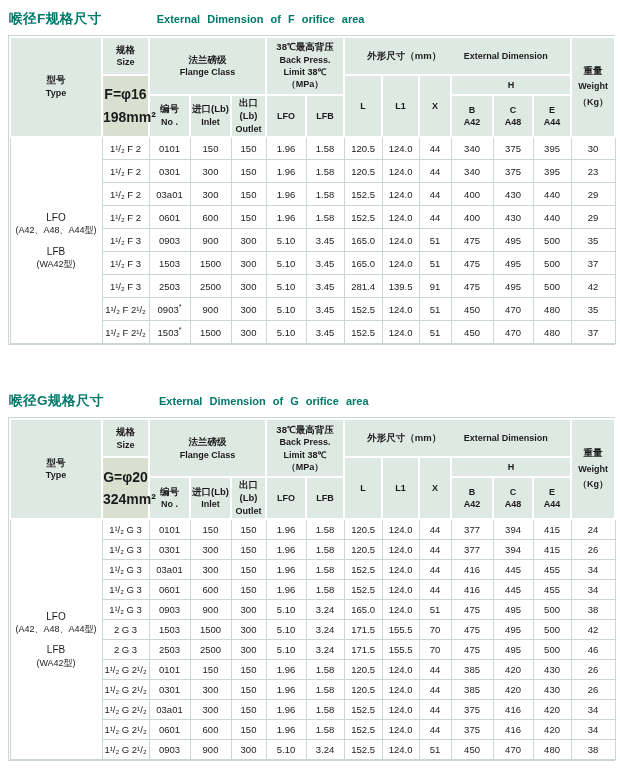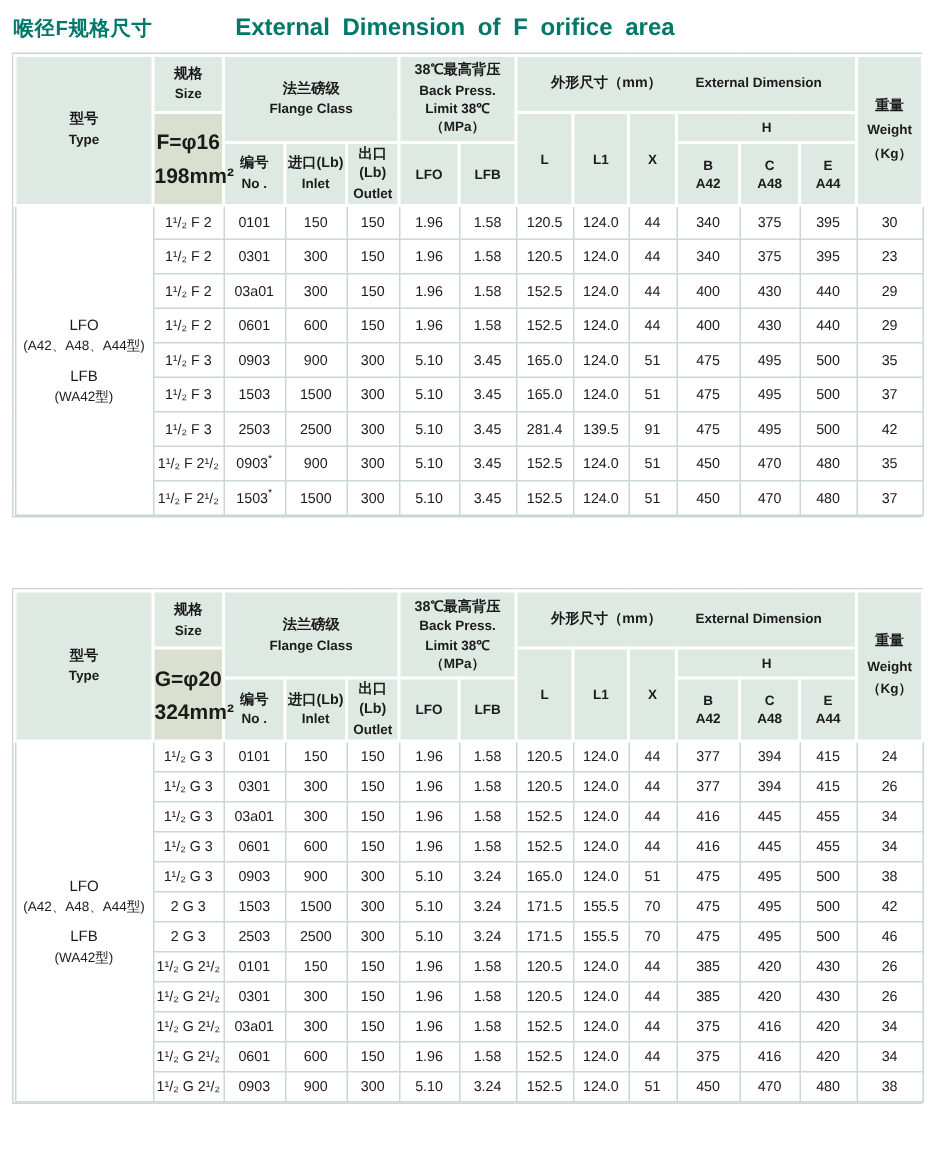--- a/index.html
+++ b/index.html
@@ -7,21 +7,21 @@
     --grid:#cbd7d1; --ink:#1b1b1b;
   }
   *{box-sizing:border-box; margin:0; padding:0;}
   body{
     width:620px; height:768px; overflow:hidden; background:#ffffff;
     font-family:"Liberation Sans", sans-serif; color:var(--ink);
   }
   .doc{padding:10px 7px 0 8px;}
   .tbl-title{display:flex; align-items:baseline; gap:27px; margin:0 0 7px 1px;}
   .tbl-title .zh{font-size:13.5px; font-weight:bold; color:var(--teal); letter-spacing:0.5px;}
-  .tbl-title .en{font-size:16px; font-weight:bold; color:var(--teal); word-spacing:4px;padding-left:28px;}
+  .tbl-title .en{font-size:11px; font-weight:bold; color:var(--teal); word-spacing:4px;padding-left:28px;}
   .tbl-wrap{border:1px solid var(--grid); width:607px;}
   table{border-collapse:collapse; table-layout:fixed; width:605px;}
   th{
     background:var(--head-bg); border:2px solid #ffffff;
     font-size:9px; font-weight:bold; line-height:1.35; text-align:center;
     vertical-align:middle; padding:1px 0; color:var(--ink);
   }
   th .zh{font-size:9.5px;}
   td{
     border:1px solid var(--grid); background:#ffffff; text-align:center;
@@ -282,20 +282,24 @@
               <td>470</td>
               <td>480</td>
               <td>37</td>
             </tr>
           </tbody>
       </table>
     </div>
   </div>
 
   <div class="section-g">
+    <h2 class="tbl-title">
+      <span class="zh">喉径G规格尺寸</span>
+      <span class="en">External Dimension of G orifice area</span>
+    </h2>
     <div class="tbl-wrap">
       <table class="t2">
         <colgroup>
           <col style="width:92px">
             <col style="width:47px">
             <col style="width:41px">
             <col style="width:41px">
           <col style="width:35px">
             <col style="width:40px">
             <col style="width:38px">

